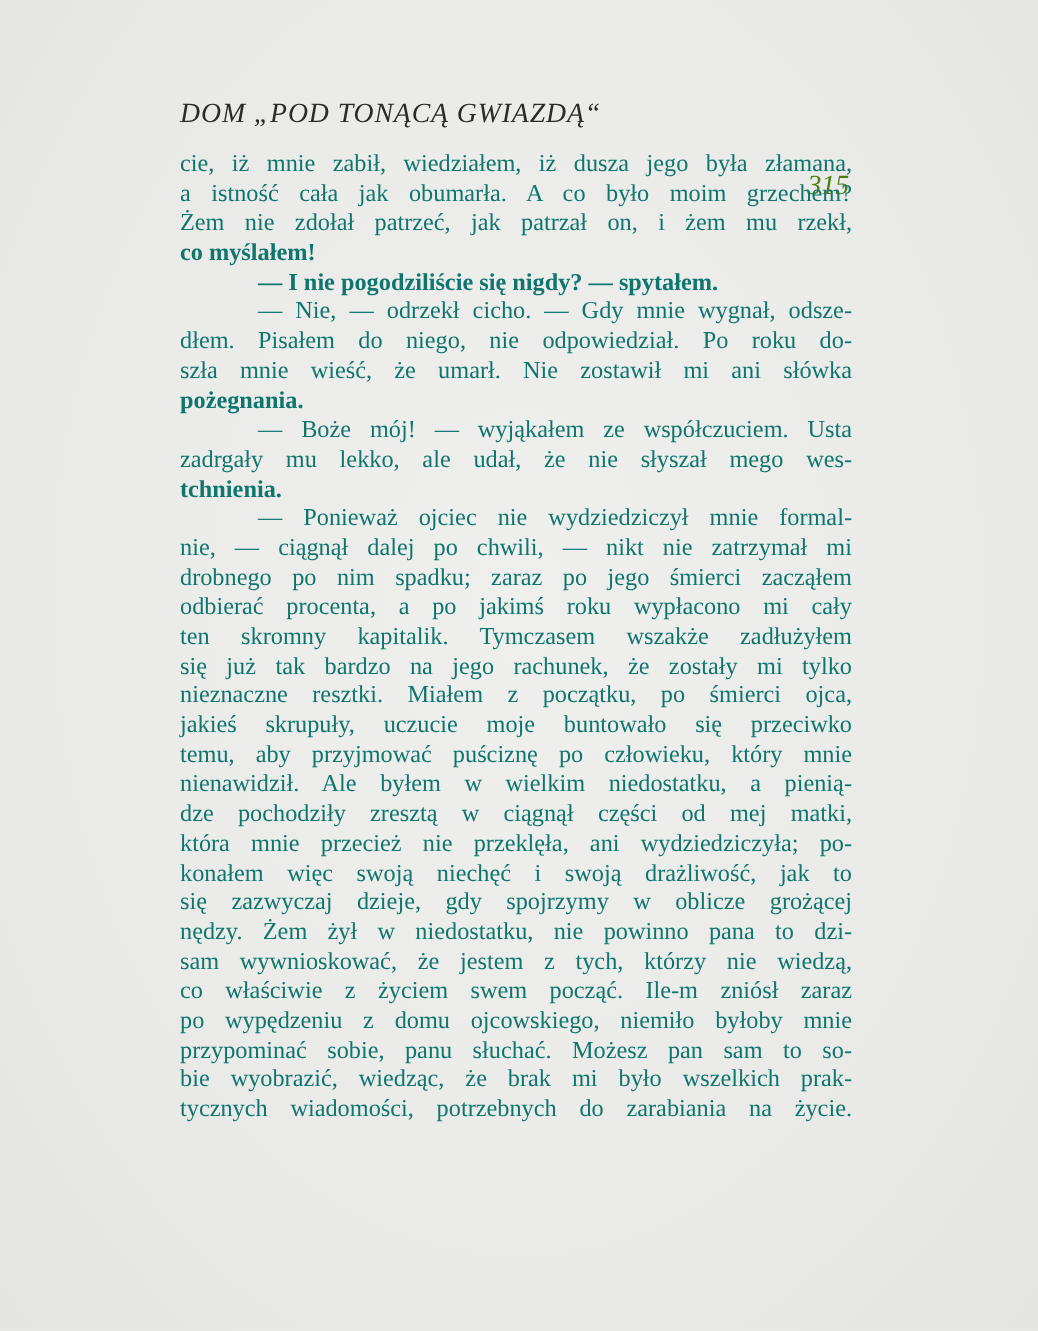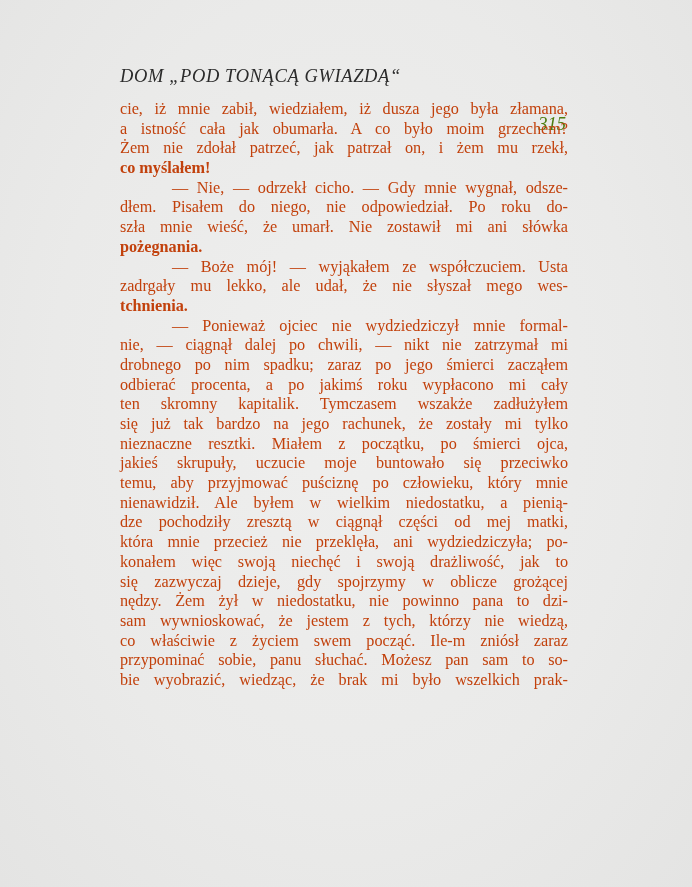--- a/index.html
+++ b/index.html
@@ -54,21 +54,21 @@
     left: 120px;
     top: 100px;
     width: 448px;
   }
   .line {
     display: block;
     height: 19.7px;
     line-height: 19.7px;
     font-family: "Liberation Serif", "DejaVu Serif", serif;
     font-size: 16.2px;
-    color: #c2410c;
+    color: #0f766e;
     white-space: nowrap;
     text-align: justify;
     text-align-last: justify;
   }
   .line.last {
     text-align-last: left;
     font-weight: bold;
   }
   .line.indent {
     padding-left: 52px;
@@ -80,20 +80,21 @@
 <div class="page">
   <div class="running-head">
     <span class="running-title">DOM „POD TONĄCĄ GWIAZDĄ“</span>
     <span class="page-number">315</span>
   </div>
   <div class="body-text" id="body-text">
       <span class="line">cie, iż mnie zabił, wiedziałem, iż dusza jego była złamana,</span>
       <span class="line">a istność cała jak obumarła.  A co było moim grzechem?</span>
       <span class="line">Żem nie zdołał patrzeć, jak patrzał on, i żem mu rzekł,</span>
       <span class="line last">co myślałem!</span>
+      <span class="line indent last">— I nie pogodziliście się nigdy? — spytałem.</span>
       <span class="line indent">— Nie, — odrzekł cicho. — Gdy mnie wygnał, odsze-</span>
       <span class="line">dłem.  Pisałem do niego, nie odpowiedział.  Po roku do-</span>
       <span class="line">szła mnie wieść, że umarł.  Nie zostawił mi ani słówka</span>
       <span class="line last">pożegnania.</span>
       <span class="line indent">— Boże mój! — wyjąkałem ze współczuciem.  Usta</span>
       <span class="line">zadrgały mu lekko, ale udał, że nie słyszał mego wes-</span>
       <span class="line last">tchnienia.</span>
       <span class="line indent">— Ponieważ ojciec nie wydziedziczył mnie formal-</span>
       <span class="line">nie, — ciągnął dalej po chwili, — nikt nie zatrzymał mi</span>
       <span class="line">drobnego po nim spadku; zaraz po jego śmierci zacząłem</span>
@@ -104,16 +105,18 @@
       <span class="line">jakieś skrupuły, uczucie moje buntowało się przeciwko</span>
       <span class="line">temu, aby przyjmować puściznę po człowieku, który mnie</span>
       <span class="line">nienawidził.  Ale byłem w wielkim niedostatku, a pienią-</span>
       <span class="line">dze pochodziły zresztą w ciągnął części od mej matki,</span>
       <span class="line">która mnie przecież nie przeklęła, ani wydziedziczyła; po-</span>
       <span class="line">konałem więc swoją niechęć i swoją drażliwość, jak to</span>
       <span class="line">się zazwyczaj dzieje, gdy spojrzymy w oblicze grożącej</span>
       <span class="line">nędzy.  Żem żył w niedostatku, nie powinno pana to dzi-</span>
       <span class="line">sam wywnioskować, że jestem z tych, którzy nie wiedzą,</span>
       <span class="line">co właściwie z życiem swem począć.  Ile-m zniósł zaraz</span>
+      <span class="line">po wypędzeniu z domu ojcowskiego, niemiło byłoby mnie</span>
       <span class="line">przypominać sobie, panu słuchać.  Możesz pan sam to so-</span>
       <span class="line">bie wyobrazić, wiedząc, że brak mi było wszelkich prak-</span>
+      <span class="line">tycznych wiadomości, potrzebnych do zarabiania na życie.</span>
     </div>
 </div>
 
 </body></html>

